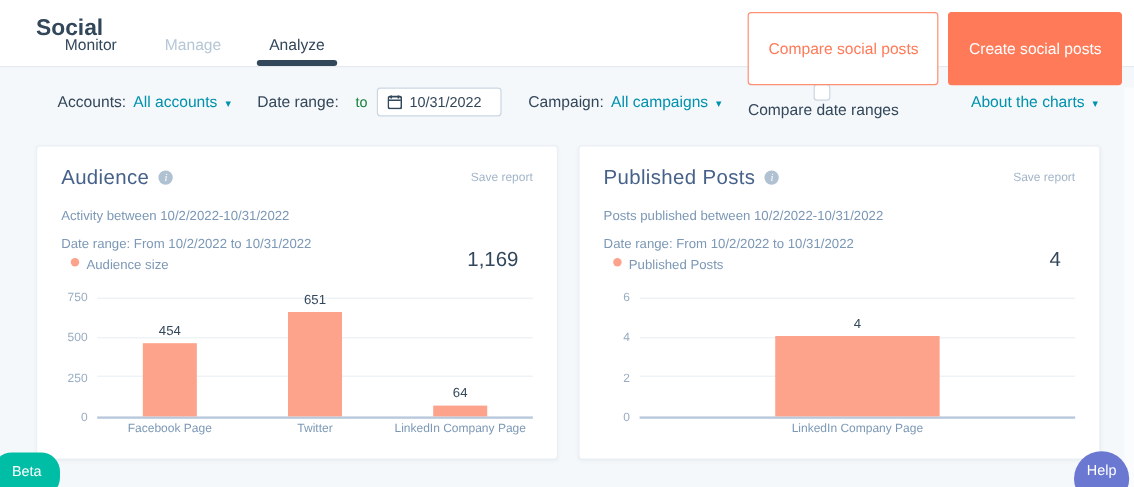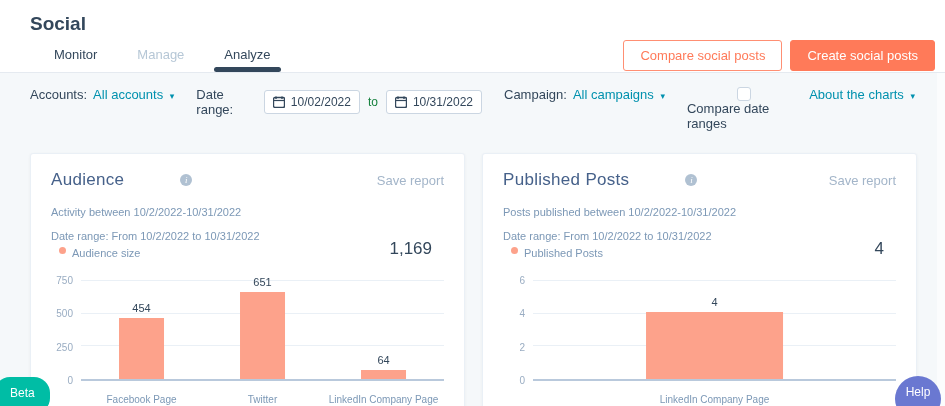--- a/index.html
+++ b/index.html
@@ -1,58 +1,58 @@
 <!DOCTYPE html>
 <html><head>
 <meta charset="utf-8">
 <style>
   * { margin:0; padding:0; box-sizing:border-box; }
   html,body { width:945px; height:406px; overflow:hidden;
     font-family:"Liberation Sans", sans-serif; background:#f5f8fa; color:#33475b; }
 
   
-  .header { position:relative; height:73px; background:#ffffff; border-bottom:1px solid #e5eaf0; }
+  .header { position:relative; height:56px; background:#ffffff; border-bottom:1px solid #e5eaf0; }
   .page-title { position:absolute; left:30px; top:13px; font-size:19px; font-weight:700; color:#33475b; }
   .header-buttons { position:absolute; right:10px; top:10px; display:flex; gap:8px; }
-  .btn { font-size:13px; border-radius:3px; padding:7px 16px; cursor:pointer; font-family:inherit;margin-top:30px; }
+  .btn { font-size:13px; border-radius:3px; padding:22px 16px; cursor:pointer; font-family:inherit; }
   .btn-outline { background:#ffffff; color:#ff7a59; border:1px solid #ff8f73; }
   .btn-solid { background:#ff7a59; color:#ffffff; border:1px solid #ff7a59; }
   .tabs { position:absolute; left:48px; bottom:0; display:flex; gap:28px; }
   .tab { position:relative; font-size:13px; padding:6px 6px 10px 6px; color:#33475b; cursor:pointer; }
   .tab.disabled { color:#b6c7d6; }
   .tab.active { font-weight:400; }
   .tab.active::after { content:""; position:absolute; left:-4px; right:-4px; bottom:0;
     height:5px; background:#33475b; border-radius:3px; }
 
   
-  .filterbar { display:flex; align-items:flex-start; padding:14px 30px 0 30px; font-size:13px; }
+  .filterbar { display:flex; align-items:center; padding:14px 30px 0 30px; font-size:13px;margin-left:18px; }
   .flabel { color:#33475b; margin-right:6px; }
   .teal-link { color:#0091ae; font-weight:500; cursor:pointer; white-space:nowrap; }
   .caret { font-size:9px; color:#506e91; margin-left:3px; }
   .teal-link .caret { color:#0091ae; }
   .fgroup { display:flex; align-items:center; margin-right:22px; }
   .date-input { display:flex; align-items:center; gap:6px; background:#ffffff; border:1px solid #cbd6e2;
     border-radius:3px; height:24px; padding:0 8px; width:104px; font-size:12px; color:#33475b; cursor:text; }
   .to-word { margin:0 8px; color:#15803d; font-size:12px; }
   .cal-icon { width:12px; height:12px; flex:0 0 auto; }
   .checkbox { width:14px; height:14px; background:#ffffff; border:1px solid #cbd6e2; border-radius:3px;
     margin-right:8px; cursor:pointer; }
   .checkbox-group { display:flex; align-items:center;flex-direction:column; }
   .about-link { margin-left:auto; }
 
   
   .cards { display:flex; gap:17px; margin:22px 28px 0 30px; }
   .card { background:#ffffff; border:1px solid #eaf0f6; border-radius:3px; flex:1;
     padding:16px 20px 14px 20px; height:262px; box-shadow:0 1px 3px rgba(45,62,80,0.06); }
-  .card-head { display:flex; align-items:center;gap:48px; }
+  .card-head { display:flex; align-items:center; }
   .card-title { font-size:17px; color:#46618a; letter-spacing:0.3px; }
   .info-icon { width:12px; height:12px; border-radius:50%; background:#b0c1d2; color:#ffffff;
     font-size:9px; line-height:12px; text-align:center; margin-left:8px; font-style:italic;
     font-family:"Liberation Serif", serif; }
-  .save-report { margin-left:auto; font-size:13px; color:#a3b5c9; cursor:pointer; }
+  .save-report { margin-left:auto; font-size:10px; color:#a3b5c9; cursor:pointer; }
   .card-sub { font-size:11px; color:#7c98b6; margin-top:16px; }
   .meta-row { display:flex; align-items:flex-end; margin-top:12px; }
   .meta-left {}
   .date-range-line { font-size:11px; color:#7c98b6; }
   .legend-row { display:flex; align-items:flex-start; margin-top:5px; margin-left:8px; }
   .legend-dot { width:7px; height:7px; border-radius:50%; background:#fda28b; margin-right:6px; }
   .legend-label { font-size:11px; color:#7c98b6; }
   .big-number { margin-left:auto; font-size:17px; color:#33475b; font-weight:500; padding-right:12px; }
 
   
@@ -60,21 +60,21 @@
   .yaxis { position:relative; width:30px; height:100px; flex:0 0 auto; }
   .ytick { position:absolute; right:8px; font-size:10px; color:#99acc2; }
   .plot { position:relative; flex:1; height:100px; border-bottom:2px solid #b9c9dc; }
   .gridline { position:absolute; left:0; right:0; height:1px; background:#eaf0f6; }
   .cols { position:absolute; left:0; right:0; top:0; bottom:0; display:flex; }
   .col { position:relative; flex:1; }
   .bar { position:absolute; bottom:0; left:50%; transform:translateX(-50%); width:38%;
     background:#fda28b; }
   .bar-value { position:absolute; left:50%; transform:translateX(-50%); font-size:11px;
     color:#33475b; white-space:nowrap;text-align:center; }
-  .xlabels { display:flex; margin-left:30px; margin-top:13px; }
+  .xlabels { display:flex; margin-left:30px; margin-top:3px; }
   .xlabel { flex:1; text-align:center; font-size:10px; color:#7c98b6; white-space:nowrap;
     overflow:hidden; }
 
   
   .beta-badge { position:fixed; left:-6px; bottom:-8px; background:#00bda5; color:#ffffff;
     font-size:12px; padding:9px 15px 14px 16px; border-radius:16px; cursor:pointer; }
   .help-button { position:fixed; right:4px; bottom:-16px; width:46px; height:46px; border-radius:50%;
     background:#6a78d1; color:#ffffff; font-size:12px; text-align:center; padding-top:9px; cursor:pointer; }
   .right-strip { position:fixed; right:0; top:73px; bottom:0; width:8px; background:#fbfcfd; }
 </style>
@@ -98,29 +98,20 @@
   <div class="fgroup">
     <span class="flabel">Accounts:</span>
     <span class="teal-link">
       <span>All accounts</span>
       <span class="caret">▾</span>
     </span>
   </div>
 
   <div class="fgroup">
     <span class="flabel">Date range:</span>
-    <div class="date-input">
-      <svg class="cal-icon" viewBox="0 0 12 12">
-        <rect x="0.5" y="1.5" width="11" height="10" rx="1.5" fill="none" stroke="#33475b" stroke-width="1.4"></rect>
-        <line x1="3" y1="0.5" x2="3" y2="3" stroke="#33475b" stroke-width="1.4"></line>
-        <line x1="9" y1="0.5" x2="9" y2="3" stroke="#33475b" stroke-width="1.4"></line>
-        <line x1="1" y1="4.5" x2="11" y2="4.5" stroke="#33475b" stroke-width="1.2"></line>
-      </svg>
-      <span>10/02/2022</span>
-    </div>
     <span class="to-word">to</span>
     <div class="date-input">
       <svg class="cal-icon" viewBox="0 0 12 12">
         <rect x="0.5" y="1.5" width="11" height="10" rx="1.5" fill="none" stroke="#33475b" stroke-width="1.4"></rect>
         <line x1="3" y1="0.5" x2="3" y2="3" stroke="#33475b" stroke-width="1.4"></line>
         <line x1="9" y1="0.5" x2="9" y2="3" stroke="#33475b" stroke-width="1.4"></line>
         <line x1="1" y1="4.5" x2="11" y2="4.5" stroke="#33475b" stroke-width="1.2"></line>
       </svg>
       <span>10/31/2022</span>
     </div>

